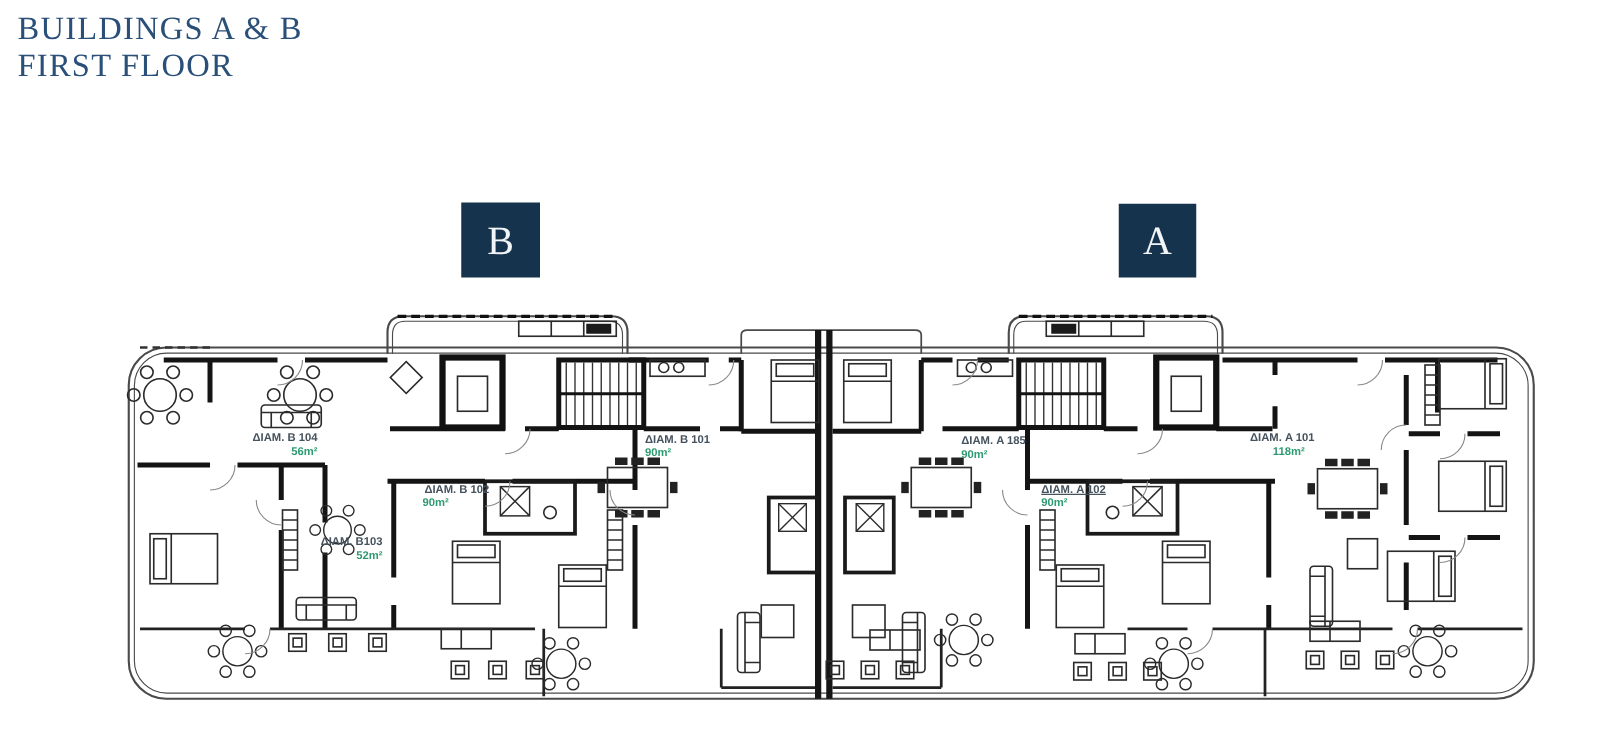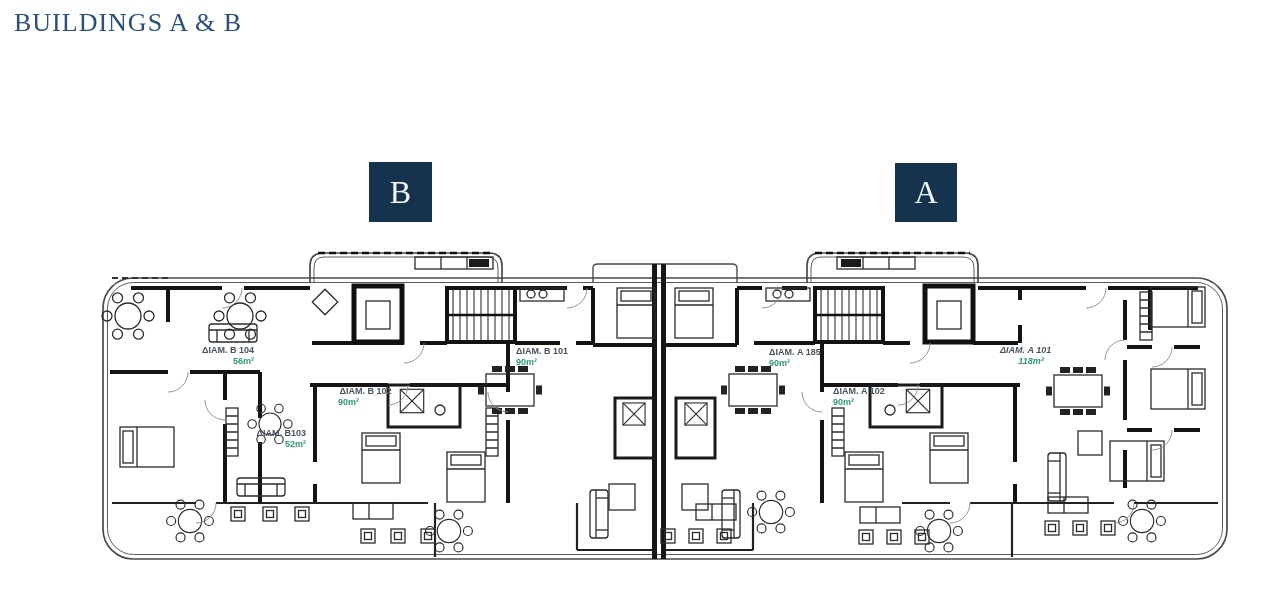--- a/index.html
+++ b/index.html
@@ -21,20 +21,21 @@
   .f{stroke:#2b2b2b;stroke-width:1.3;fill:none;}
   .arc{stroke:#8a8a8a;stroke-width:0.9;fill:none;}
 </style>
 </head>
 <body>
 
 <div id="stage">
 
   <div class="page-title" style="color: rgb(42, 79, 120);">
     <div>BUILDINGS A &amp; B</div>
+    <div>FIRST FLOOR</div>
   </div>
 
   <div class="marker" style="left: 369px; top: 162px; width: 63px; height: 60px; background-color: rgb(22, 51, 77);">
     <span style="color: rgb(242, 245, 247);">B</span>
   </div>
   <div class="marker" style="left: 895px; top: 163px; width: 62px; height: 59px; background-color: rgb(22, 51, 77);">
     <span style="color: rgb(242, 245, 247);">A</span>
   </div>
 
   <svg id="plan-svg" viewBox="0 0 1280 602">
@@ -248,21 +249,21 @@
   </div>
   <div class="apt" style="left: 516px; top: 346px; width: 60px; text-align: left;">
     <span style="color: rgb(70, 83, 94);">ΔΙΑΜ. B 101</span>
     <span style="color: rgb(47, 155, 114);">90m²</span>
   </div>
   <div class="apt" style="left: 769px; top: 347px; width: 60px; text-align: left;">
     <span style="color: rgb(70, 83, 94);">ΔΙΑΜ. A 185</span>
     <span style="color: rgb(47, 155, 114);">90m²</span>
   </div>
   <div class="apt" style="left: 833px; top: 386px; width: 55px; text-align: left;">
-    <span style="color: rgb(70, 83, 94);">ΔΙΑΜ. A 102</span>
-    <span style="color: rgb(47, 155, 114);">90m²</span>
-  </div>
-  <div class="apt" style="left: 1000px; top: 345px; width: 62px; text-align: left; font-style: italic;">
+    <span style="color: rgb(70, 83, 94); text-decoration: underline;">ΔΙΑΜ. A 102</span>
+    <span style="color: rgb(47, 155, 114);">90m²</span>
+  </div>
+  <div class="apt" style="left: 1000px; top: 345px; width: 62px; text-align: left;">
     <span style="color: rgb(70, 83, 94);">ΔΙΑΜ. A 101</span>
     <span style="color: rgb(47, 155, 114); text-align: center;">118m²</span>
   </div>
 
 </div>
 
 </body></html>

